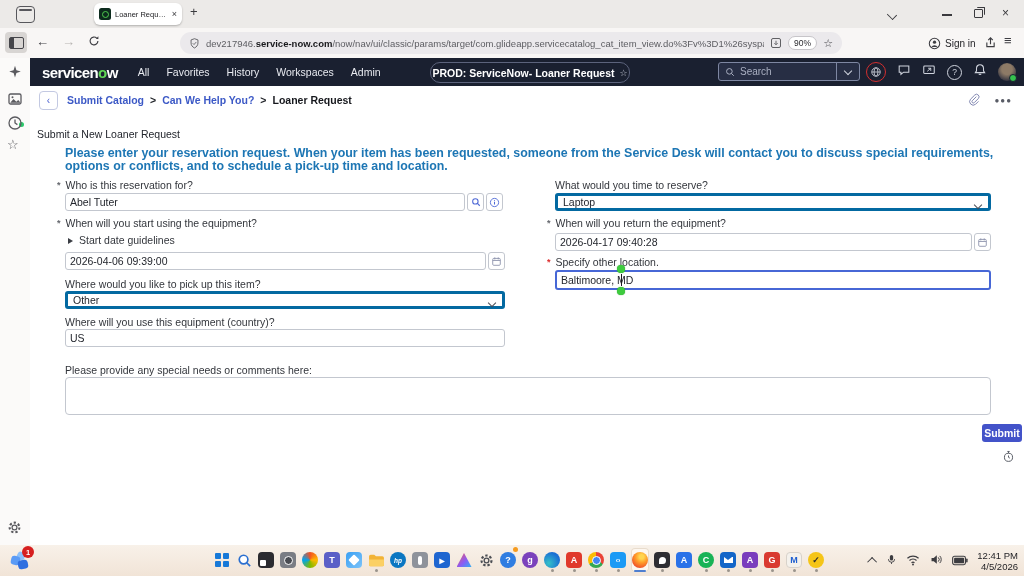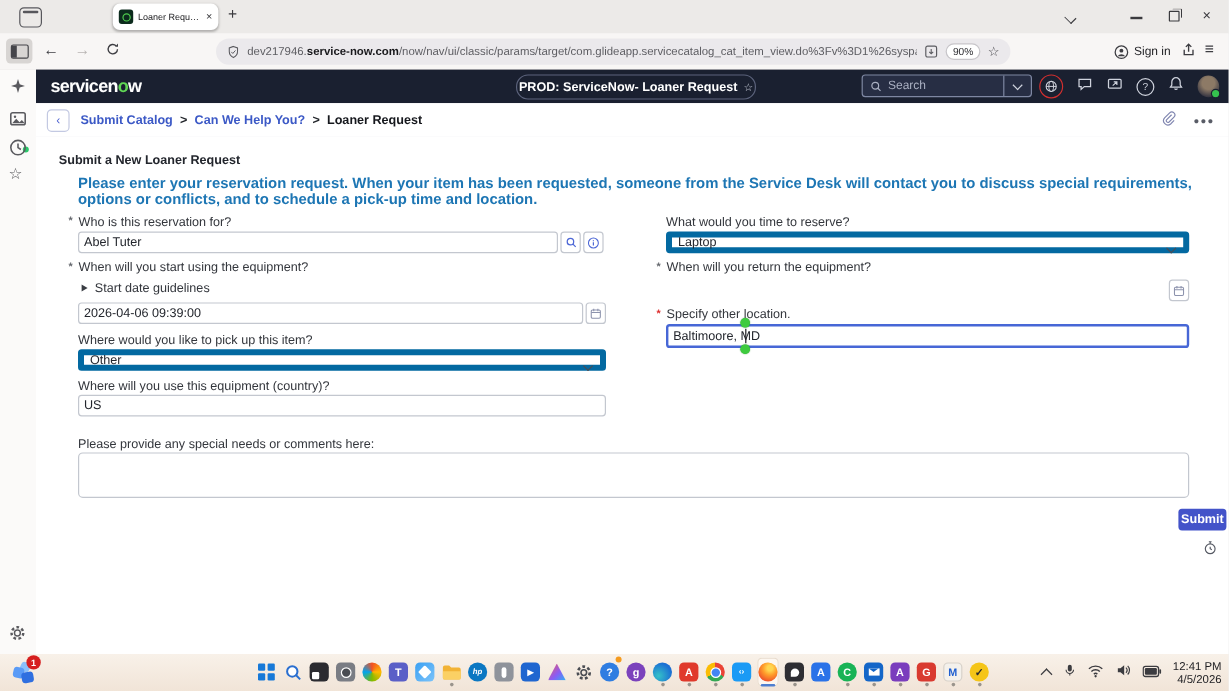--- a/index.html
+++ b/index.html
@@ -61,29 +61,29 @@
   .bc{position:absolute;left:30px;top:86px;width:994px;height:28px;background:#fff;border-bottom:1px solid #e9e9ed;display:flex;align-items:center;font-size:10.5px;}
   .bc-back{margin-left:9px;width:17px;height:17px;border:1px solid #c3c9e2;border-radius:4px;color:#4a5fd0;display:flex;align-items:center;justify-content:center;font-size:10px;}
   .bc-link{color:#3c59c6;font-weight:bold;margin-left:9px;}
   .bc-sep{color:#23262b;font-weight:bold;margin-left:6px;}
   .bc-cur{color:#16181d;font-weight:bold;margin-left:6px;}
   .bc-right{margin-left:auto;margin-right:12px;display:flex;align-items:center;gap:15px;}
   .bc-more{color:#595c66;font-size:8px;letter-spacing:1px;}
   
   .content{position:absolute;left:30px;top:114px;width:994px;height:431px;background:#fff;font-size:10.5px;color:#33363c;}
   .abs{position:absolute;}
-  .form-title{left:19px;top:14px;font-weight:bold;color:#23262d;}
+  .form-title{left:7px;top:14px;font-weight:normal;color:#23262d;}
   .instructions{left:35px;top:33px;width:945px;font-size:12.4px;font-weight:bold;color:#1d76b4;line-height:13px;}
   .flabel{white-space:nowrap;}
   .req{font-weight:bold;font-size:9px;margin-right:5px;position:relative;top:-1px;}
   .req.gray{color:#63666c;}
   .req.red{color:#dd2b2b;}
   .tin{position:absolute;height:18px;border:1px solid #c3c7cf;border-radius:3px;font-family:"Liberation Sans",sans-serif;font-size:10.5px;color:#23262d;padding:0 4px;box-sizing:border-box;background:#fff;}
   .fbtn{position:absolute;width:17px;height:18px;border:1px solid #c3c7cf;border-radius:3px;background:#fff;box-sizing:border-box;display:flex;align-items:center;justify-content:center;}
-  .sel{position:absolute;height:18px;border:5px solid #0369a1;border-radius:3px;background:#fff;box-sizing:border-box;display:flex;align-items:center;padding:0 5px;font-size:10.5px;color:#23262d;}
+  .sel{position:absolute;height:18px;border:3px solid #0369a1;border-radius:3px;background:#fff;box-sizing:border-box;display:flex;align-items:center;padding:0 5px;font-size:10.5px;color:#23262d;}
   .sel::after{content:'';position:absolute;right:7px;top:6px;width:5px;height:5px;border-right:1.4px solid #4a4d55;border-bottom:1.4px solid #4a4d55;transform:rotate(45deg);}
   .guide-tri{display:inline-block;width:0;height:0;border-left:5px solid #3a3d44;border-top:3.5px solid transparent;border-bottom:3.5px solid transparent;margin-right:6px;}
   .loc-wrap{position:absolute;left:525px;top:156px;width:436px;height:20px;}
   .loc-wrap input{width:100%;height:20px;border:2px solid #4767d6;border-radius:3px;font-family:"Liberation Sans",sans-serif;font-size:10.5px;color:#23262d;padding:0 4px;box-sizing:border-box;outline:none;}
   .caret{position:absolute;left:66px;top:4px;width:1px;height:12px;background:#1b1b1e;}
   .handle{position:absolute;left:62px;width:8px;height:8px;border-radius:50%;background:#3ecb3e;box-shadow:0 0 1px #1f8f1f;}
   .handle.top{top:-5px;}
   .handle.bot{bottom:-5px;}
   .cmt{position:absolute;left:35px;top:263px;width:926px;height:38px;border:1px solid #c3c7cf;border-radius:4px;resize:none;box-sizing:border-box;font-family:"Liberation Sans",sans-serif;}
   .submit{position:absolute;left:952px;top:310px;width:40px;height:18px;background:#4353c9;color:#fff;font-weight:bold;font-size:10.5px;border:none;border-radius:3px;display:flex;align-items:center;justify-content:center;}
@@ -201,20 +201,27 @@
         </svg></span>
     <span class="sic side-star" style="top:79px">☆</span>
     <span class="sic" style="top:462px"><svg width="15" height="15" viewBox="0 0 16 16">
           <circle cx="8" cy="8" r="2.6" fill="none" stroke="#5a5a5f" stroke-width="1.3"></circle>
           <circle cx="8" cy="8" r="5.2" fill="none" stroke="#5a5a5f" stroke-width="2.2" stroke-dasharray="2.4 2.2"></circle>
         </svg></span>
   </div>
 
   <div class="snh">
     <span class="sn-logo"><span>servicen</span><span class="o">o</span><span>w</span></span>
+    <div class="sn-nav">
+      <span>All</span>
+      <span>Favorites</span>
+      <span>History</span>
+      <span>Workspaces</span>
+      <span>Admin</span>
+    </div>
     <div class="sn-pill">
       <span>PROD: ServiceNow- Loaner Request</span>
       <span class="pstar">☆</span>
     </div>
     <div class="sn-search">
       <svg class="q" width="10" height="10" viewBox="0 0 16 16">
           <circle cx="7" cy="7" r="4.5" fill="none" stroke="#aab0c2" stroke-width="1.6"></circle>
           <path d="M10.5 10.5L14 14" stroke="#aab0c2" stroke-width="1.6"></path>
         </svg>
       <span class="ph">Search</span>
@@ -297,20 +304,21 @@
 
     <div class="abs flabel" style="left:35px;top:202px">Where will you use this equipment (country)?</div>
     <input class="tin" style="left: 35px; top: 215px; width: 440px;" value="US">
 
     <div class="abs flabel" style="left:525px;top:65px">What would you time to reserve?</div>
     <div class="sel" style="left:525px;top:79px;width:436px">
         <span>Laptop</span>
       </div>
 
     <div class="abs flabel" style="left:517px;top:103px"><span class="req gray">*</span><span>When will you return the equipment?</span></div>
+    <input class="tin" style="left: 525px; top: 119px; width: 417px;" value="2026-04-17 09:40:28">
     <span class="fbtn" style="left:944px;top:119px">
         <svg width="11" height="11" viewBox="0 0 16 16">
           <rect x="2.5" y="3.5" width="11" height="10" rx="1.5" fill="none" stroke="#8d93ad" stroke-width="1.3"></rect>
           <path d="M2.5 6.5h11M5.5 2v3M10.5 2v3" stroke="#8d93ad" stroke-width="1.3"></path>
         </svg>
       </span>
 
     <div class="abs flabel" style="left:517px;top:142px"><span class="req red">*</span><span>Specify other location.</span></div>
     <div class="loc-wrap">
       <input value="Baltimoore, MD" style="">

